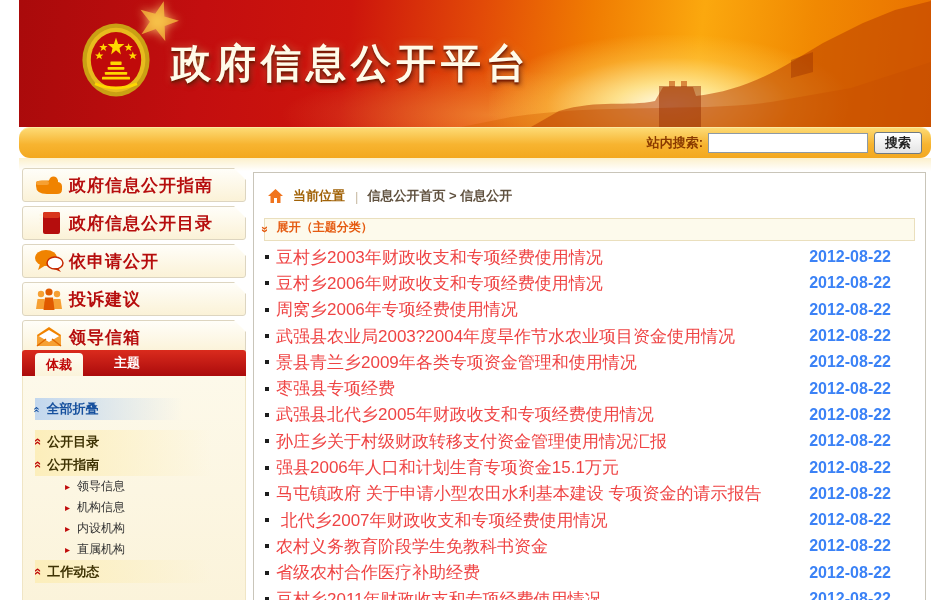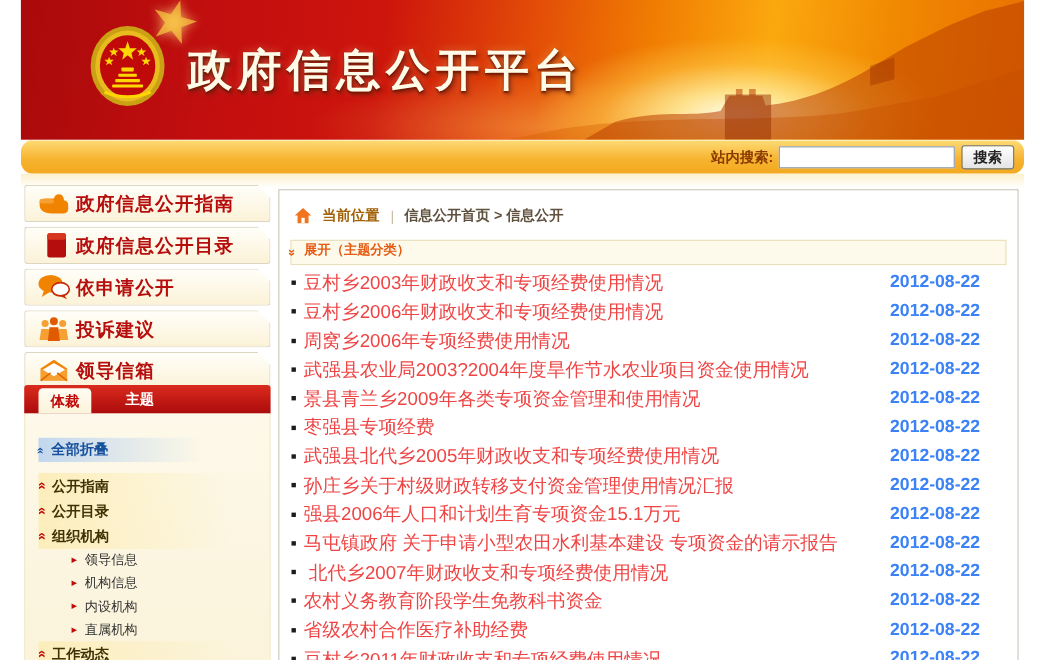--- a/index.html
+++ b/index.html
@@ -197,29 +197,25 @@
   </div>
 
   <div class="treepanel">
     <div class="collapse-row">
       <span class="chev">«</span>
       <span>全部折叠</span>
     </div>
     <div class="tree-groups">
       <div class="group-row">
         <span class="chev">«</span>
-        <span>公开指南</span>
+        <span>公开目录</span>
       </div>
       <div class="group-row">
         <span class="chev">«</span>
-        <span>公开目录</span>
-      </div>
-      <div class="group-row">
-        <span class="chev">«</span>
-        <span>组织机构</span>
+        <span>公开指南</span>
       </div>
       <div class="sub-row">
         <span class="sub-arrow">▸</span>
         <span>领导信息</span>
       </div>
       <div class="sub-row">
         <span class="sub-arrow">▸</span>
         <span>机构信息</span>
       </div>
       <div class="sub-row">

